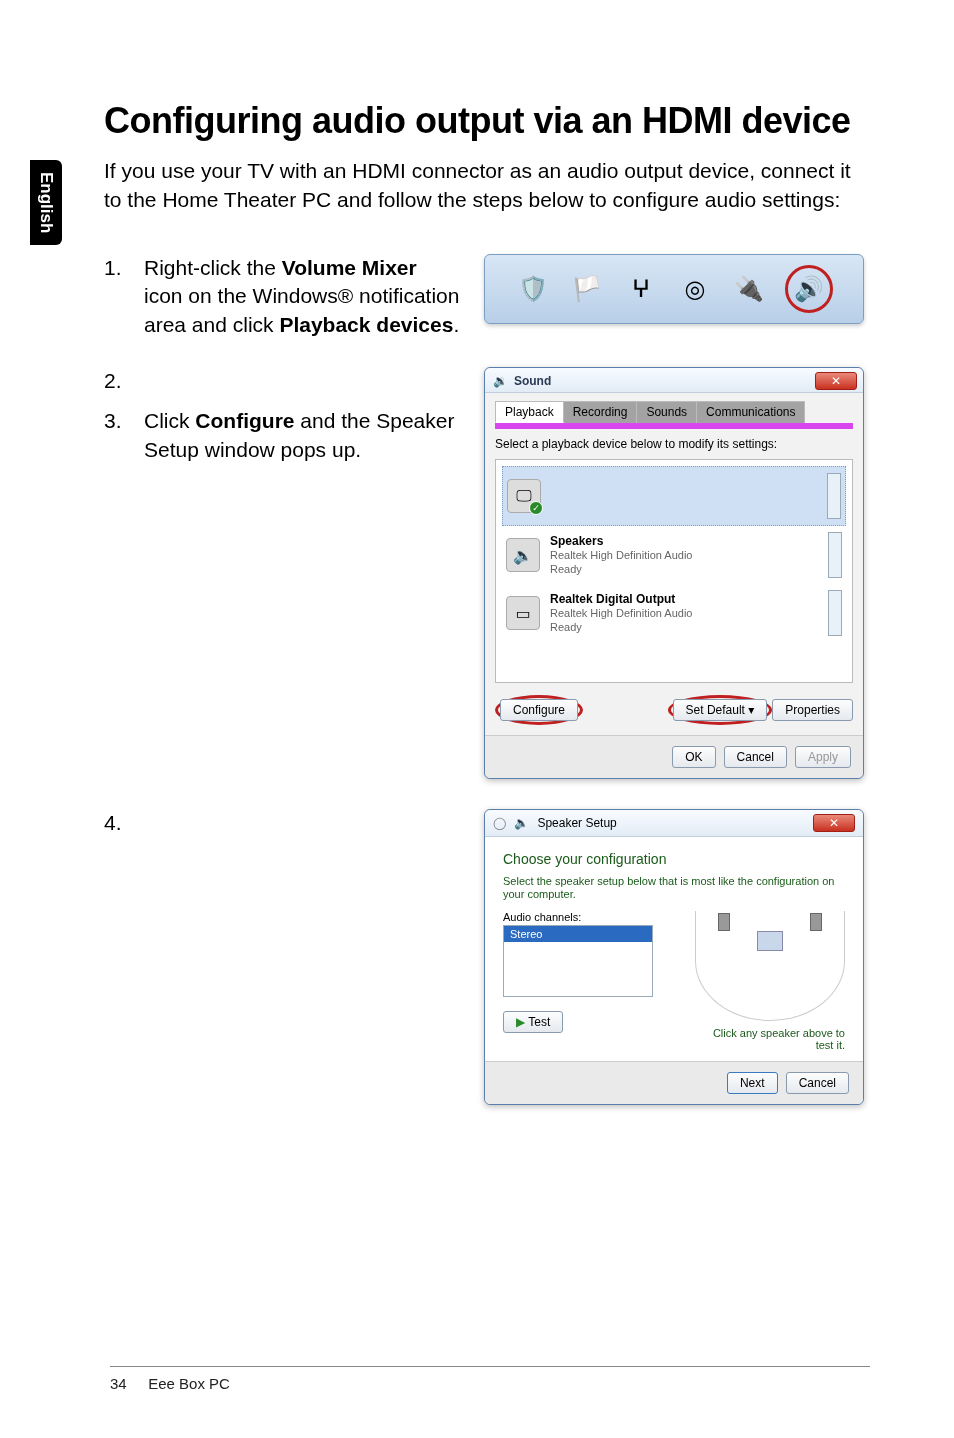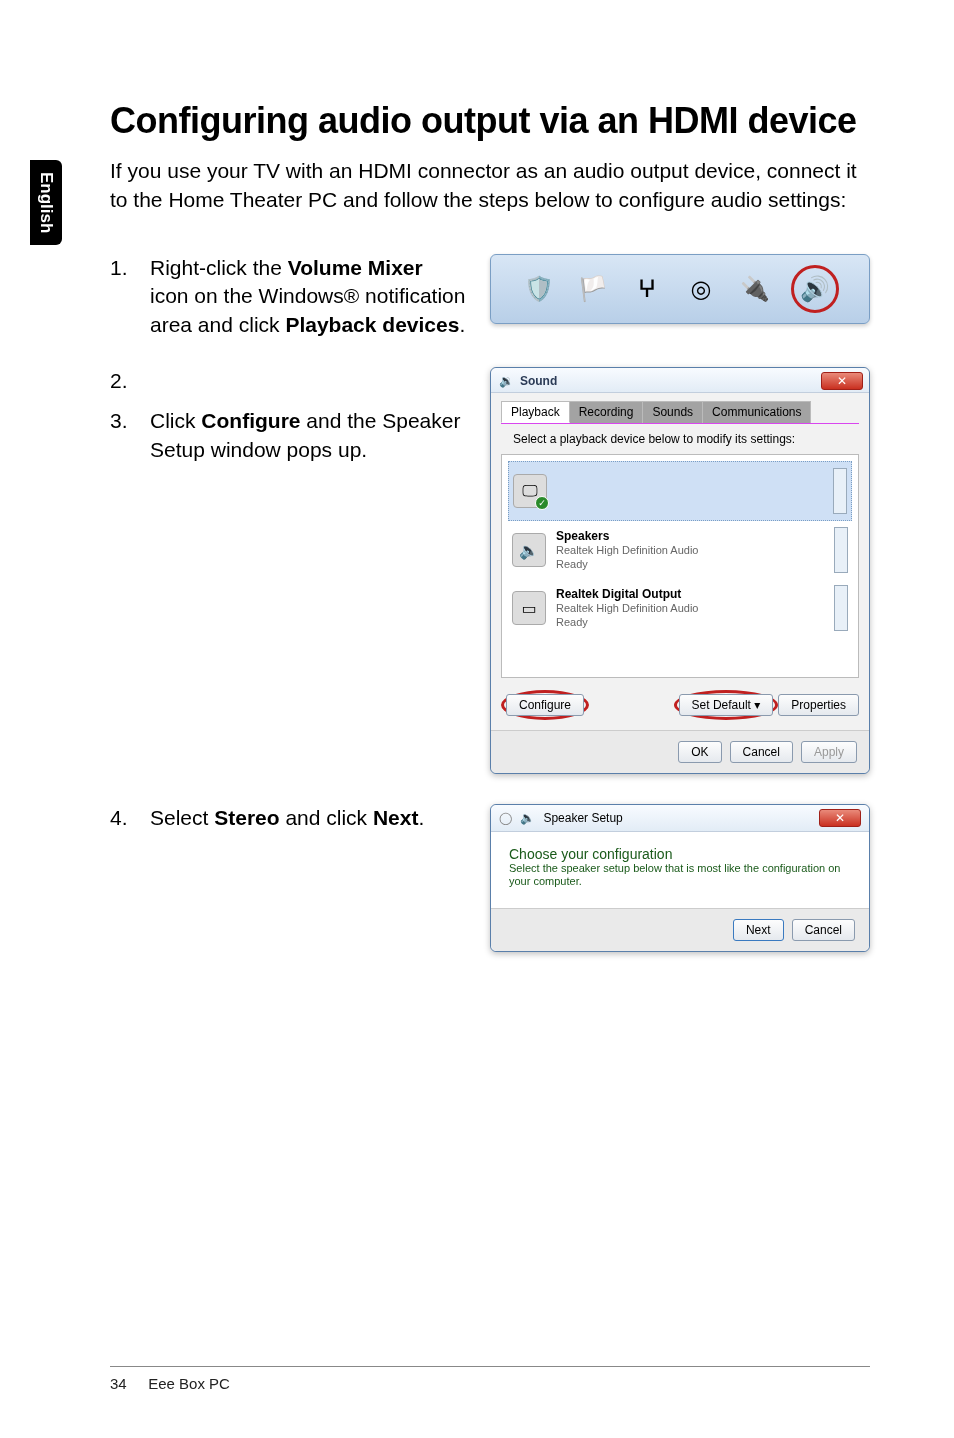--- a/index.html
+++ b/index.html
@@ -19,21 +19,21 @@
       color: #fff;
       writing-mode: vertical-rl;
       text-orientation: mixed;
       padding: 12px 6px;
       font-weight: bold;
       font-size: 17px;
       border-radius: 0 6px 6px 0;
     }
     .content {
       position: absolute;
-      left: 110px;
+      left: 104px;
       top: 100px;
       width: 760px;
     }
     h1 {
       font-family: Arial, sans-serif;
       font-weight: 900;
       font-size: 36px;
       line-height: 1.15;
       margin-bottom: 16px;
       letter-spacing: -0.5px;
@@ -100,21 +100,21 @@
       border-bottom: 1px solid #c2cedd;
       border-radius: 6px 6px 0 0;
     }
     .dlg-title-left { display:flex; align-items:center; gap:6px; color:#2b3b56; font-weight:600; }
     .dlg-close {
       width: 42px; height: 18px; background: linear-gradient(#e98a7a,#c93020);
       color:#fff; border-radius:3px; border:1px solid #a02018;
       display:flex; align-items:center; justify-content:center; font-size:12px;
     }
     .dlg-body { padding: 8px 10px 10px; background:#f2f2f2; }
-    .tabs { display:flex; border-bottom:1px solid #d946ef; margin-bottom:8px; }
+    .tabs { display:flex; border-bottom:6px solid #d946ef; margin-bottom:8px; }
     .tab { padding:3px 9px; border:1px solid #bbb; border-bottom:none; background:#a3a3a3; margin-right:-1px; }
     .tab.active { background:#fff; border-bottom:1px solid #fff; position:relative; z-index:1; }
     .device-list {
       border:1px solid #bbb; background:#fff; padding:6px 6px 40px; min-height:200px;
     }
     .device-item {
       display:flex; align-items:center; gap:10px; padding:6px 4px;
     }
     .device-item.selected { background:#cfe0f5; border:1px dotted #7a9ec4; }
     .dev-icon {
@@ -149,21 +149,21 @@
       box-shadow: 0 2px 6px rgba(0,0,0,.25);
       font-family: "Segoe UI", Tahoma, sans-serif;
     }
     .sp-title {
       display:flex; align-items:center; padding:4px 8px;
       background:linear-gradient(#f8fbff,#e2ecf6);
       border-bottom:1px solid #c2cedd; border-radius:6px 6px 0 0;
       justify-content:space-between;
     }
     .sp-body { padding:14px 18px 10px; }
-    .sp-heading { color:#1a5a1a; font-size:14px; }
+    .sp-heading { color:#1a5a1a; font-size:14px; margin-bottom:8px; }
     .sp-sub { color:#1a5a1a; font-size:11px; line-height:1.2; margin-bottom:10px; }
     .sp-row { display:flex; gap:22px; }
     .sp-left { flex:1; }
     .sp-label { font-size:11px; margin-bottom:2px; }
     .sp-list { border:1px solid #9ab; height:72px; width:150px; }
     .sp-list-item { background:#2a6ac0; color:#fff; padding:2px 6px; font-size:11px; }
     .sp-test { margin-top:14px; }
     .sp-right { width:150px; }
     .speaker-graphic {
       width:150px; height:110px; position:relative;
@@ -234,21 +234,21 @@
           </div>
           <div class="dlg-close">✕</div>
         </div>
         <div class="dlg-body">
           <div class="tabs">
             <div class="tab active">Playback</div>
             <div class="tab">Recording</div>
             <div class="tab">Sounds</div>
             <div class="tab">Communications</div>
           </div>
-          <div style="margin:4px 12px 8px;">Select a playback device below to modify its settings:</div>
+          <div style="margin:4px 0 8px;">Select a playback device below to modify its settings:</div>
           <div class="device-list">
             <div class="device-item selected">
               <div class="dev-icon">🖵<div class="dev-check">✓</div></div>
               <div class="dev-meter"></div>
             </div>
             <div class="device-item">
               <div class="dev-icon">🔈</div>
               <div class="dev-text">
                 <div class="dev-name">Speakers</div>
                 <div class="dev-sub">Realtek High Definition Audio</div>
@@ -283,37 +283,53 @@
           <button class="wbtn">Cancel</button>
           <button class="wbtn disabled">Apply</button>
         </div>
       </div>
     </div>
   </div>
 
   <div class="step-row" style="margin-top:30px;">
     <div class="step-text" style="flex:1;">
       <div class="num">4.</div>
-      <div>
-        <span>Select </span><span class="bold">Stereo</span><span> and click </span><span class="bold">Next</span><span>.</span>
-      </div>
     </div>
     <div class="step-image">
       <div class="speaker-dialog">
         <div class="sp-title">
           <div style="display:flex;align-items:center;gap:8px;">
             <span style="color:#888;">◯</span>
             <span>🔈</span>
             <span>Speaker Setup</span>
           </div>
           <div class="dlg-close">✕</div>
         </div>
         <div class="sp-body">
           <div class="sp-heading">Choose your configuration</div>
           <div class="sp-sub">Select the speaker setup below that is most like the configuration on your computer.</div>
+          <div class="sp-row">
+            <div class="sp-left">
+              <div class="sp-label">Audio channels:</div>
+              <div class="sp-list">
+                <div class="sp-list-item">Stereo</div>
+              </div>
+              <div class="sp-test">
+                <button class="wbtn"><span style="color:#2a8a2a;">▶</span> <span>Test</span></button>
+              </div>
+            </div>
+            <div class="sp-right">
+              <div class="speaker-graphic">
+                <div class="sp-spk l"></div>
+                <div class="sp-spk r"></div>
+                <div class="sp-center"></div>
+              </div>
+              <div class="sp-hint">Click any speaker above to test it.</div>
+            </div>
+          </div>
         </div>
         <div class="sp-footer">
           <button class="wbtn" style="border-color:#3a7ac0;">Next</button>
           <button class="wbtn">Cancel</button>
         </div>
       </div>
     </div>
   </div>
 </div>
 

